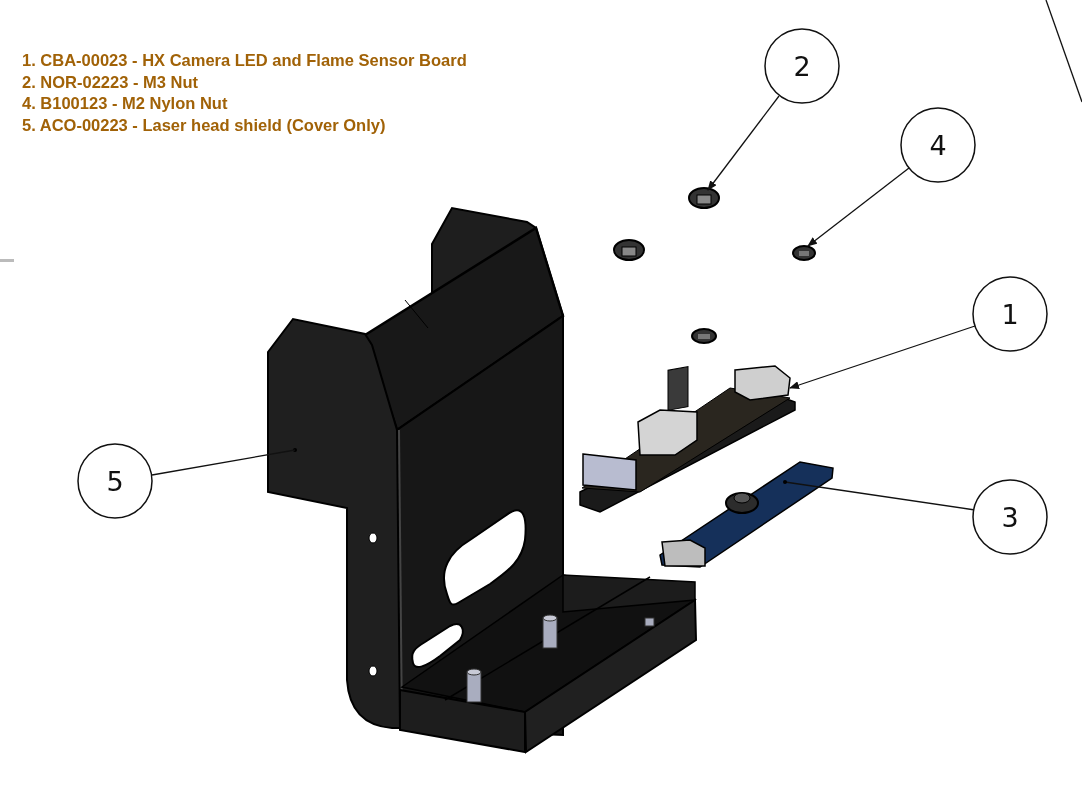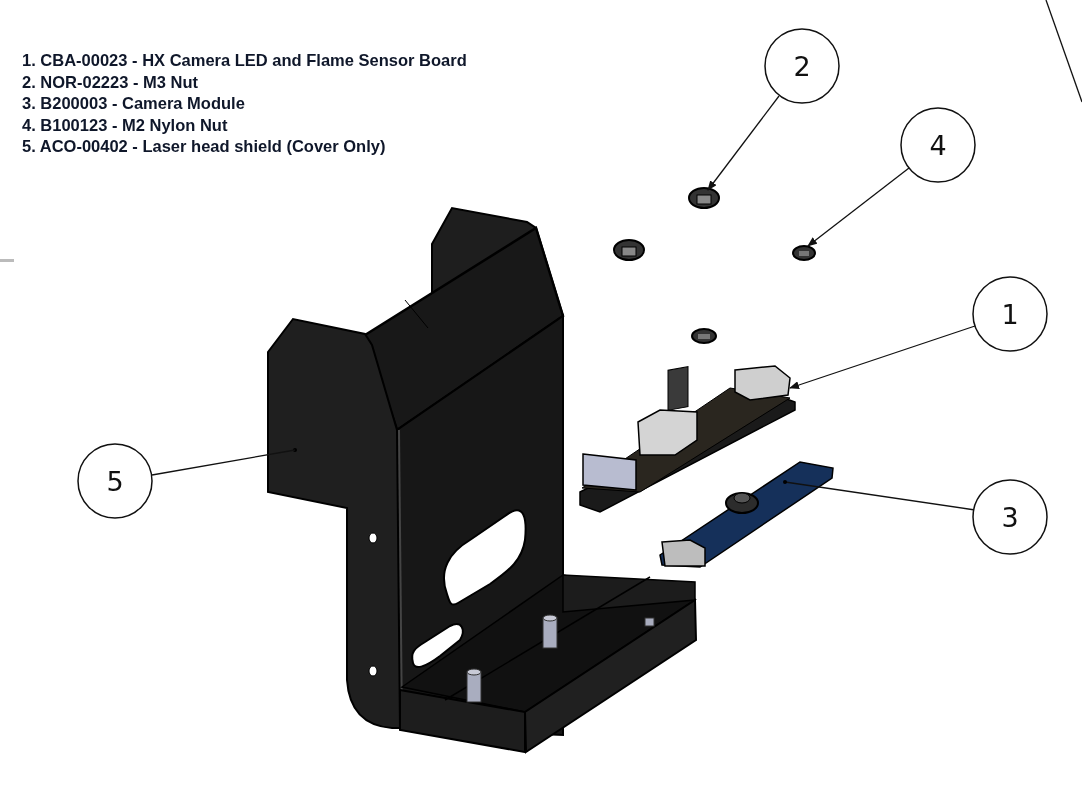--- a/index.html
+++ b/index.html
@@ -1,38 +1,37 @@
 <!DOCTYPE html>
 <html><head>
 <meta charset="utf-8">
 <style>
   html, body { margin: 0; padding: 0; background: #ffffff; }
   body { width: 1082px; height: 798px; position: relative; overflow: hidden; }
   .parts-list {
     position: absolute; left: 22px; top: 50px;
     font-family: "Liberation Sans", sans-serif;
     font-weight: bold; font-size: 16.5px; line-height: 21.5px;
-    color: #0f172a; margin: 0; padding: 0; list-style: none;
+    color: #a16207; margin: 0; padding: 0; list-style: none;
   }
   .parts-list li { white-space: nowrap; }
   svg.drawing { position: absolute; left: 0; top: 0; }
   .balloon-text {
     font-family: "DejaVu Sans", sans-serif; font-size: 27px; fill: #111;
     text-anchor: middle; dominant-baseline: central;
   }
 </style>
 </head>
 <body>
 
 <ul class="parts-list">
   <li>1. CBA-00023 - HX Camera LED and Flame Sensor Board</li>
   <li>2. NOR-02223 - M3 Nut</li>
-  <li>3. B200003 - Camera Module</li>
   <li>4. B100123 - M2 Nylon Nut</li>
-  <li>5. ACO-00402 - Laser head shield (Cover Only)</li>
+  <li>5. ACO-00223 - Laser head shield (Cover Only)</li>
 </ul>
 
 <svg class="drawing" width="1082" height="798" viewBox="0 0 1082 798">
   <defs>
     <marker id="arrow" markerWidth="10" markerHeight="8" refX="9" refY="4" orient="auto" markerUnits="userSpaceOnUse">
       <path d="M0,0 L10,4 L0,8 z" fill="#111"></path>
     </marker>
   </defs>
 
   <line x1="1046" y1="0" x2="1082" y2="102" stroke="#111" stroke-width="1.3"></line>

